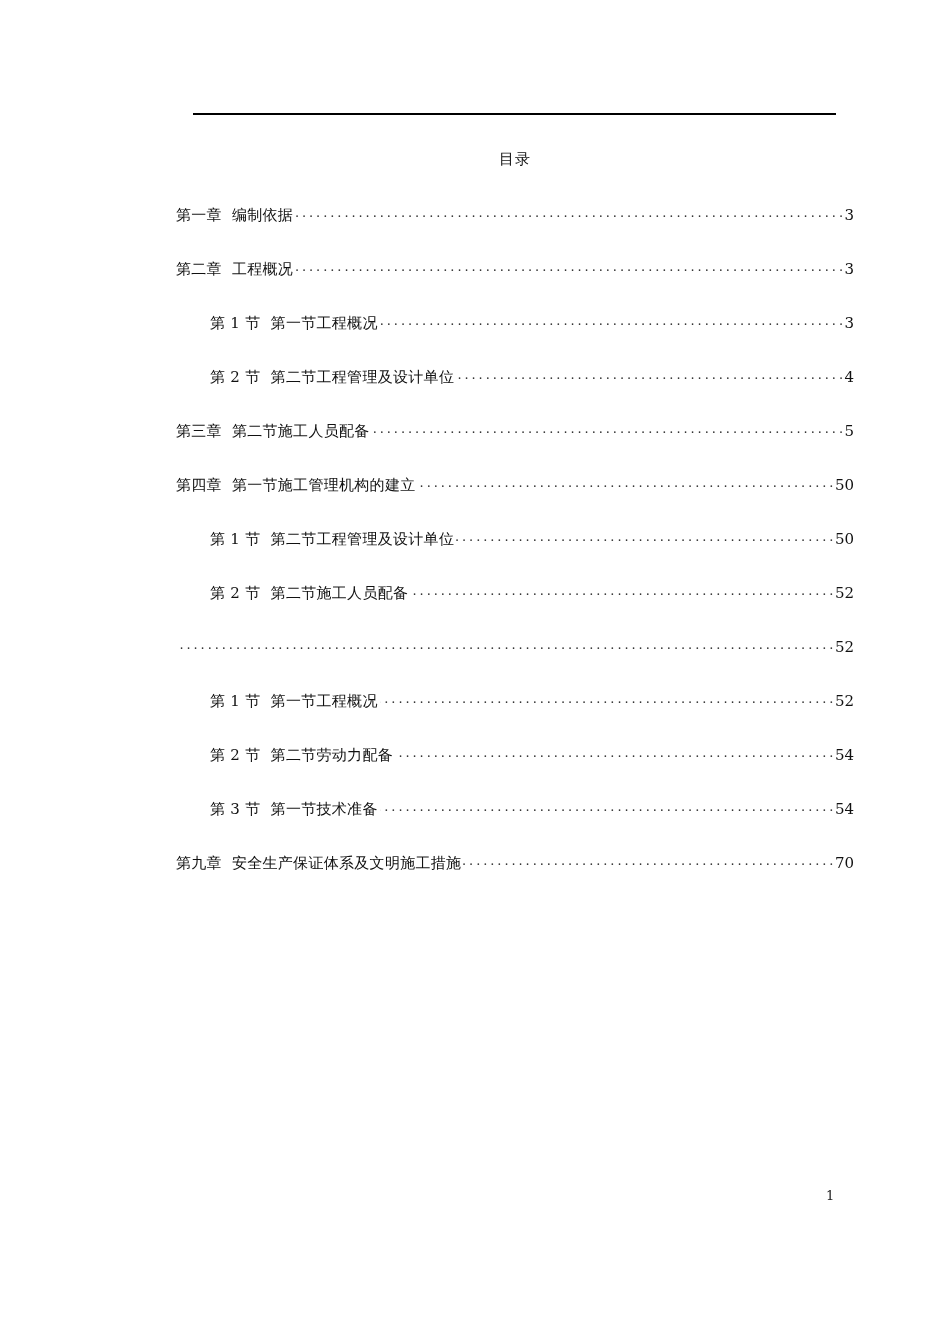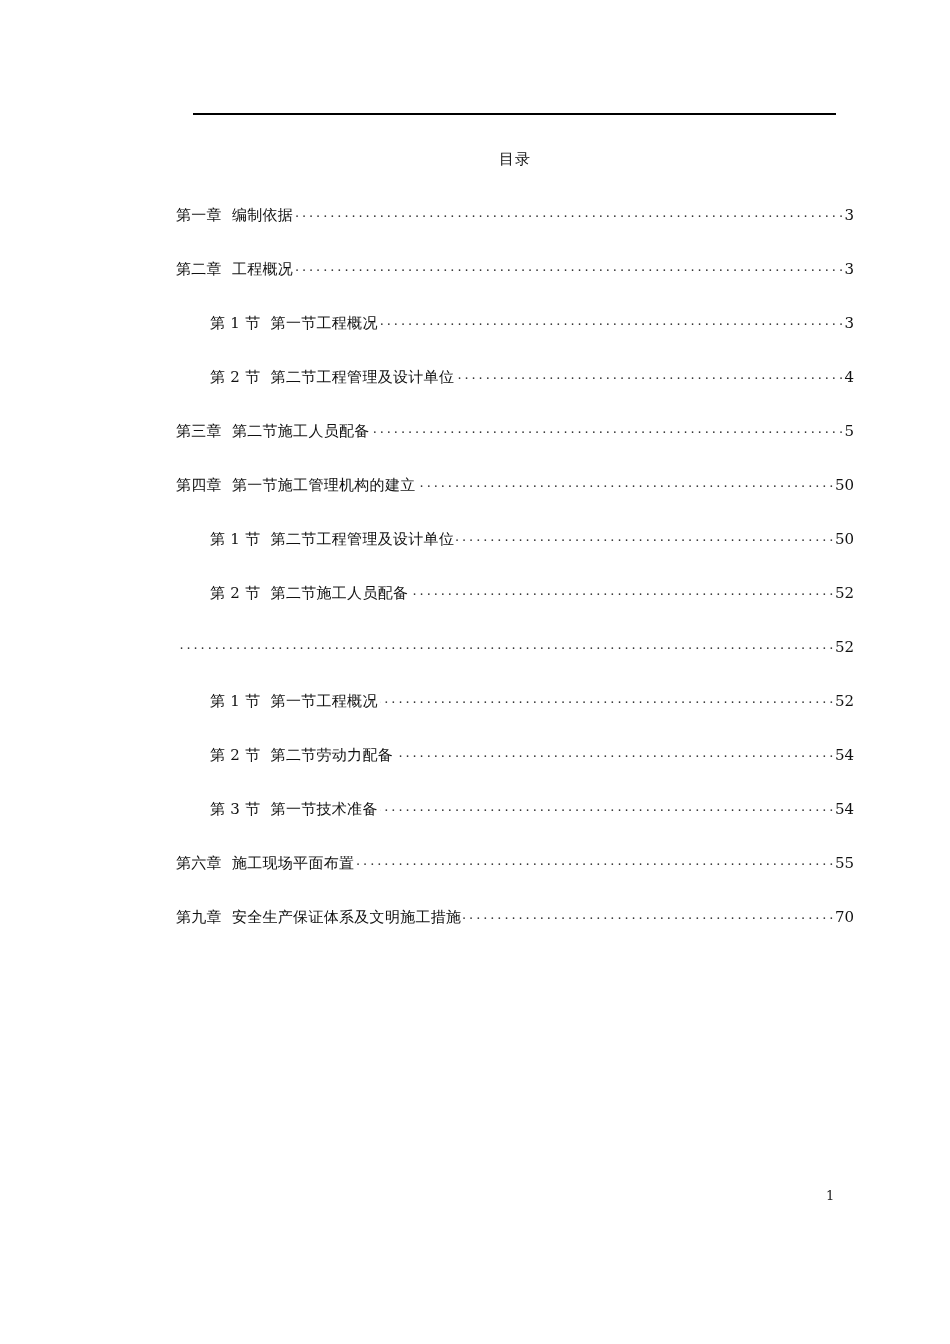--- a/index.html
+++ b/index.html
@@ -146,24 +146,19 @@
     <span class="toc-label"><span class="toc-number">第 2 节</span><span>第二节劳动力配备</span></span>
     <span class="toc-leader"></span>
     <span class="toc-page">54</span>
   </div>
   <div class="toc-row level-2">
     <span class="toc-label"><span class="toc-number">第 3 节</span><span>第一节技术准备</span></span>
     <span class="toc-leader"></span>
     <span class="toc-page">54</span>
   </div>
   <div class="toc-row level-1">
-    <span class="toc-label"><span class="toc-number">第六章</span><span>施工现场平面布置</span></span>
-    <span class="toc-leader"></span>
-    <span class="toc-page">55</span>
-  </div>
-  <div class="toc-row level-1">
     <span class="toc-label"><span class="toc-number">第九章</span><span>安全生产保证体系及文明施工措施</span></span>
     <span class="toc-leader"></span>
     <span class="toc-page">70</span>
   </div>
 </div>
 
 <div class="page-number">1</div>
 
 </body></html>

